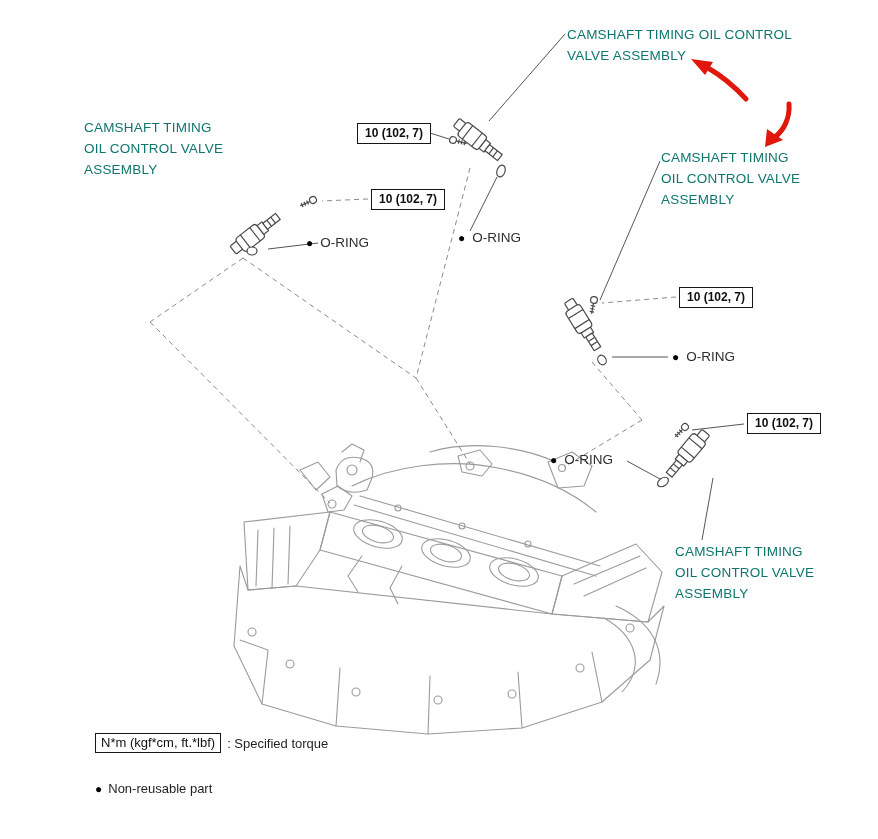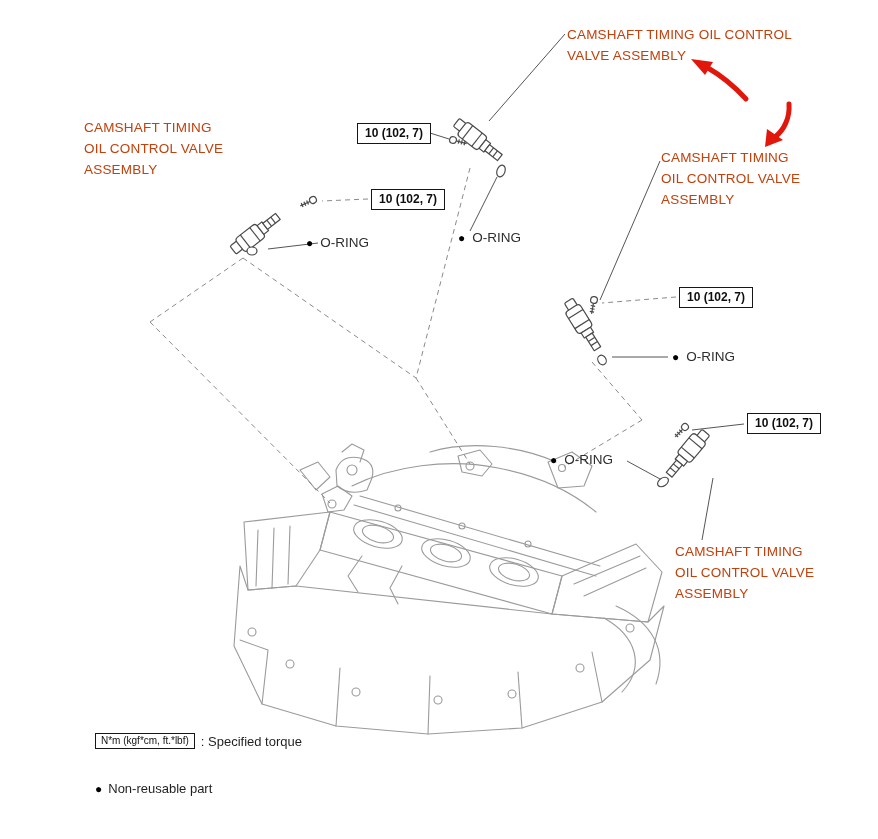--- a/index.html
+++ b/index.html
@@ -1,37 +1,37 @@
 <!DOCTYPE html>
 <html><head>
 <meta charset="utf-8">
 <style>
   * { margin:0; padding:0; box-sizing:border-box; }
   html,body { background:#ffffff; font-family:"Liberation Sans", sans-serif; }
   .stage { position:relative; width:878px; height:839px; background:#fff; overflow:hidden; }
   .svg-layer { position:absolute; left:0; top:0; width:878px; height:839px; }
   .callout {
-    position:absolute; font-size:13.5px; line-height:1.55; color:#c2410c;
+    position:absolute; font-size:13.5px; line-height:1.55; color:#0f766e;
     white-space:pre-line; letter-spacing:.2px;
   }
   .torque-box {
     position:absolute; border:1.5px solid #161616; background:#fff;
     font-size:12px; font-weight:bold; color:#0e0e0e; padding:2px 7px 2px 7px;
     white-space:nowrap; line-height:1.25;
   }
   .oring {
     position:absolute; font-size:13.5px; color:#2e2e2e;
     display:flex; align-items:center; gap:7px; white-space:nowrap;
   }
   .bullet { font-size:12px; color:#000; line-height:1; }
   .legend-row {
     position:absolute; font-size:13px; color:#1f1f1f;
     display:flex; align-items:center; gap:6px; white-space:nowrap;
   }
-  .legend-box { border:1.3px solid #161616; padding:1px 5px 2px 5px; font-size:10px; color:#111; }
+  .legend-box { border:1.3px solid #161616; padding:1px 5px 2px 5px; font-size:13px; color:#111; }
 </style>
 </head>
 <body>
 
 <div class="stage">
 
   <svg class="svg-layer" viewBox="0 0 878 839" xmlns="http://www.w3.org/2000/svg">
     <defs>
       <g id="ocv-part">
         <rect x="-8" y="-6" width="9" height="10" rx="1.5"></rect>

